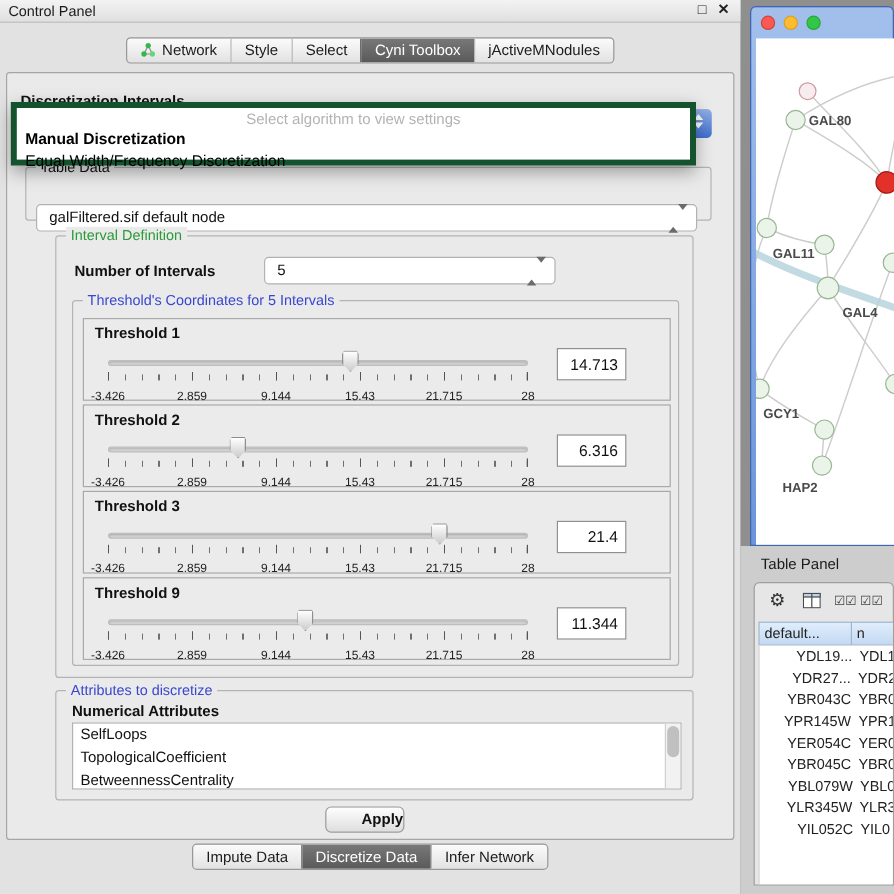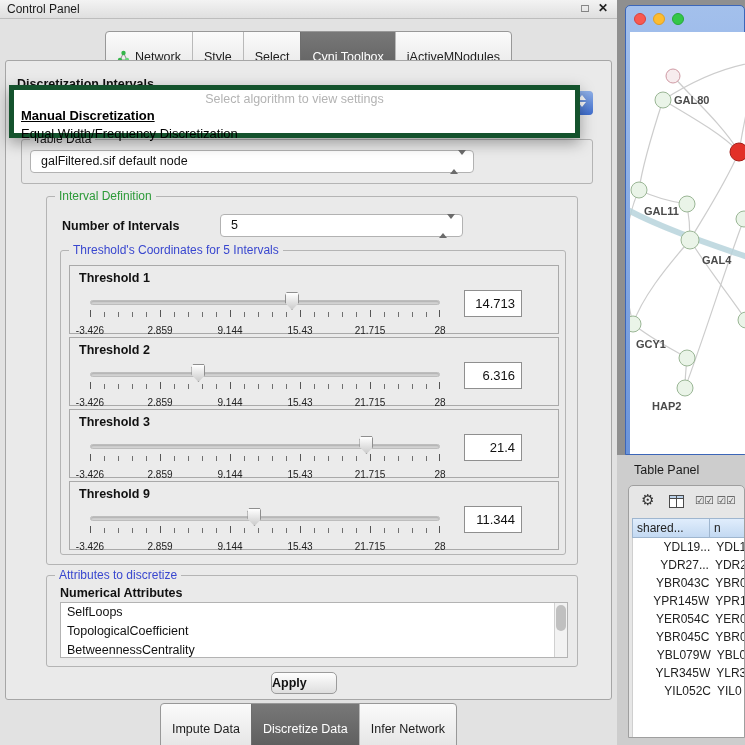--- a/index.html
+++ b/index.html
@@ -8,78 +8,78 @@
 
   
   .left-pane{position:absolute;left:0;top:0;width:617px;height:745px;background:#e2e2e2;}
   .titlebar{position:absolute;left:0;top:0;right:0;height:19px;background:linear-gradient(#f3f3f3,#dfdfdf);border-bottom:1px solid #bdbdbd;}
   .titlebar .t{position:absolute;left:7px;top:2px;font-size:12px;color:#1a1a1a;}
   .win-btn{position:absolute;top:1px;width:16px;text-align:center;font-size:12px;color:#222;}
   .btn-min{right:24px;}
   .btn-close{right:6px;font-weight:bold;}
 
   .segmented{display:inline-flex;align-items:stretch;border:1px solid #989898;border-radius:4px;background:linear-gradient(#fbfbfb,#e2e2e2);overflow:hidden;}
-  .seg{display:flex;gap:5px;padding:18px 11px;font-size:12.5px;color:#1c1c1c;border-left:1px solid #b9b9b9;white-space:nowrap;cursor:default;}
+  .seg{display:flex;gap:5px;padding:3px 11px;font-size:12.5px;color:#1c1c1c;border-left:1px solid #b9b9b9;white-space:nowrap;cursor:default;}
   .seg:first-child{border-left:none;}
   .seg.selected{background:linear-gradient(#787878,#5a5a5a);color:#fff;border-left-color:#6e6e6e;}
   .tabs-row{position:absolute;top:31px;left:0;width:100%;text-align:center;}
   .bottom-tabs-row{position:absolute;top:703px;left:0;width:100%;text-align:center;}
   .seg-icon{display:inline-flex;}
 
   .outer-box{position:absolute;left:5px;top:60px;width:607px;height:640px;border:1px solid #a6a6a6;border-radius:3px;background:#eaeaea;}
 
   .algo-label{position:absolute;left:11px;top:16px;font-size:12.5px;font-weight:bold;color:#111;z-index:1;}
   .algo-combo{position:absolute;left:15px;top:30px;width:572px;height:24px;background:#fff;border:1px solid #b0b0b0;border-radius:4px;z-index:2;}
   .algo-cap{position:absolute;right:-1px;top:-1px;width:21px;height:24px;border-radius:0 4px 4px 0;background:linear-gradient(#8fb0e8,#3f6ecf);}
   .cap-arrows{position:absolute;left:6px;top:4px;}
   .cap-up{width:0;height:0;border-left:4px solid transparent;border-right:4px solid transparent;border-bottom:5px solid #fff;margin-bottom:2px;}
   .cap-dn{width:0;height:0;border-left:4px solid transparent;border-right:4px solid transparent;border-top:5px solid #fff;}
 
   .popup{position:absolute;left:3px;top:24px;width:571px;height:53px;background:#fff;border:5px solid #14532d;box-shadow:0 5px 14px rgba(0,0,0,.35);z-index:6;}
   .popup .ph{height:17px;text-align:center;color:#b3b3b3;font-size:12.5px;padding-top:2px;}
   .popup .opt{font-size:13px;padding:1px 7px;color:#000;line-height:16px;}
-  .popup .opt.b{font-weight:bold;text-decoration:underline;}
+  .popup .opt.b{font-weight:bold;}
 
   .group{position:absolute;border:1px solid #b4b4b4;border-radius:3px;}
   .legend{position:absolute;top:-8px;left:8px;background:#eaeaea;padding:0 4px;font-size:12px;color:#111;white-space:nowrap;}
   .legend.green{color:#2c9a38;}
   .legend.blue{color:#3947cf;}
 
   .group-tabledata{left:15px;top:78px;width:572px;height:45px;}
   .group-interval{left:40px;top:135px;width:532px;height:369px;}
   .group-thresholds{left:13px;top:53px;width:506px;height:305px;background:#eaeaea;}
   .group-attrs{left:40px;top:514px;width:532px;height:92px;}
 
   .combo{position:absolute;background:#fff;border:1px solid #b2b2b2;border-radius:4px;font-size:12.5px;color:#111;}
   .combo .val{position:absolute;left:10px;top:0;line-height:21px;white-space:nowrap;}
   .combo .arrows{position:absolute;right:7px;top:4px;}
   .arr-up{width:0;height:0;border-left:4px solid transparent;border-right:4px solid transparent;border-bottom:5px solid #6b6b6b;margin-bottom:3px;}
   .arr-dn{width:0;height:0;border-left:4px solid transparent;border-right:4px solid transparent;border-top:5px solid #6b6b6b;}
 
-  .combo-tabledata{left:8px;top:10px;width:444px;height:23px;}
+  .combo-tabledata{left:8px;top:30px;width:551px;height:23px;}
   .count-label{position:absolute;left:15px;top:22px;font-size:12.5px;font-weight:bold;color:#111;}
   .combo-count{left:173px;top:17px;width:243px;height:23px;}
 
   .threshold-panel{position:absolute;left:8px;width:490px;height:69px;border:1px solid #a9a9a9;background:#ebebeb;}
   .th-label{position:absolute;left:9px;top:5px;font-weight:bold;font-size:12.5px;color:#111;}
   .track{position:absolute;left:20px;top:34px;width:350px;height:5px;background:#d7d7d7;border:1px solid #bdbdbd;border-radius:3px;box-shadow:inset 0 1px 2px rgba(0,0,0,.2);}
   .thumb{position:absolute;top:26px;width:14px;height:18px;background:linear-gradient(#ffffff,#cccccc);border:1px solid #8e8e8e;clip-path:polygon(12% 0,88% 0,100% 18%,100% 60%,50% 100%,0 60%,0 18%);}
   .ticks{position:absolute;left:20px;top:46px;width:350px;height:5px;background-image:repeating-linear-gradient(to right,#6f6f6f 0 1px,transparent 1px 14px);border-right:1px solid #6f6f6f;}
   .ticks-major{position:absolute;left:20px;top:44px;width:350px;height:7px;background-image:repeating-linear-gradient(to right,#555 0 1px,transparent 1px 70px);border-right:1px solid #555;}
   .tick-labels{position:absolute;left:20px;top:59px;width:350px;height:12px;font-size:10px;color:#222;}
   .tick-labels span{position:absolute;transform:translateX(-50%);white-space:nowrap;}
   .value-box{position:absolute;right:36px;top:24px;width:58px;height:27px;background:#fff;border:1px solid #8f8f8f;font-size:13px;text-align:right;line-height:25px;padding-right:6px;color:#111;}
 
   .num-attrs{position:absolute;left:13px;top:10px;font-weight:bold;font-size:12.5px;color:#111;}
   .listbox{position:absolute;left:13px;top:26px;width:508px;height:56px;background:#fff;border:1px solid #b3b3b3;overflow:hidden;}
   .listitem{height:19px;line-height:19px;padding-left:6px;font-size:12.5px;color:#111;}
   .list-scroll{position:absolute;right:0;top:0;bottom:0;width:13px;background:#f2f2f2;border-left:1px solid #d0d0d0;}
   .list-thumb{position:absolute;left:1px;top:2px;width:10px;height:26px;background:#c0c0c0;border-radius:5px;}
 
-  .apply-btn{position:absolute;left:265px;top:611px;width:66px;height:22px;border:1px solid #9b9b9b;border-radius:5px;background:linear-gradient(#fefefe,#dedede);font-size:12.5px;font-weight:bold;text-align:left;line-height:20px;color:#111;cursor:default;}
+  .apply-btn{position:absolute;left:265px;top:611px;width:66px;height:22px;border:1px solid #9b9b9b;border-radius:5px;background:linear-gradient(#fefefe,#dedede);font-size:12.5px;font-weight:bold;text-align:right;line-height:20px;color:#111;cursor:default;}
 
   
   .network-window{position:absolute;left:625px;top:5px;width:120px;height:450px;background:linear-gradient(#a3c0ec,#6b94da);border:1px solid #3c66b8;border-radius:5px 5px 0 0;font-weight:bold;}
   .lights{position:absolute;left:8px;top:7px;display:flex;gap:7px;}
   .light{width:12px;height:12px;border-radius:50%;}
   .light.red{background:#f85951;border:1px solid #d8423c;}
   .light.yellow{background:#fdbc30;border:1px solid #dfa024;}
   .light.green{background:#33c748;border:1px solid #27a83a;}
   .net-canvas{position:absolute;left:4px;top:26px;width:115px;height:422px;background:#fff;overflow:hidden;}
   .net-canvas svg{display:block;}
@@ -333,21 +333,21 @@
       <span class="tp-cols">
         <svg width="15" height="13" viewBox="0 0 15 13">
             <rect x="0.5" y="0.5" width="14" height="12" fill="#ffffff" stroke="#4a4a4a"></rect>
             <rect x="0.5" y="0.5" width="14" height="3" fill="#bcd2ea" stroke="#4a4a4a"></rect>
             <line x1="7.5" y1="0.5" x2="7.5" y2="12.5" stroke="#4a4a4a"></line>
           </svg>
       </span>
       <span class="tp-checks">☑☑ ☑☑</span>
     </div>
     <div class="tp-headrow">
-        <div class="tp-h c1">shared...</div>
+        <div class="tp-h c1">default...</div>
         <div class="tp-h c2">n</div>
       </div>
     <div class="tp-rows">
         <div class="tp-row">
           <div class="tp-c1">YDL19...</div>
           <div class="tp-c2">YDL1</div>
         </div>
         <div class="tp-row">
           <div class="tp-c1">YDR27...</div>
           <div class="tp-c2">YDR2</div>

